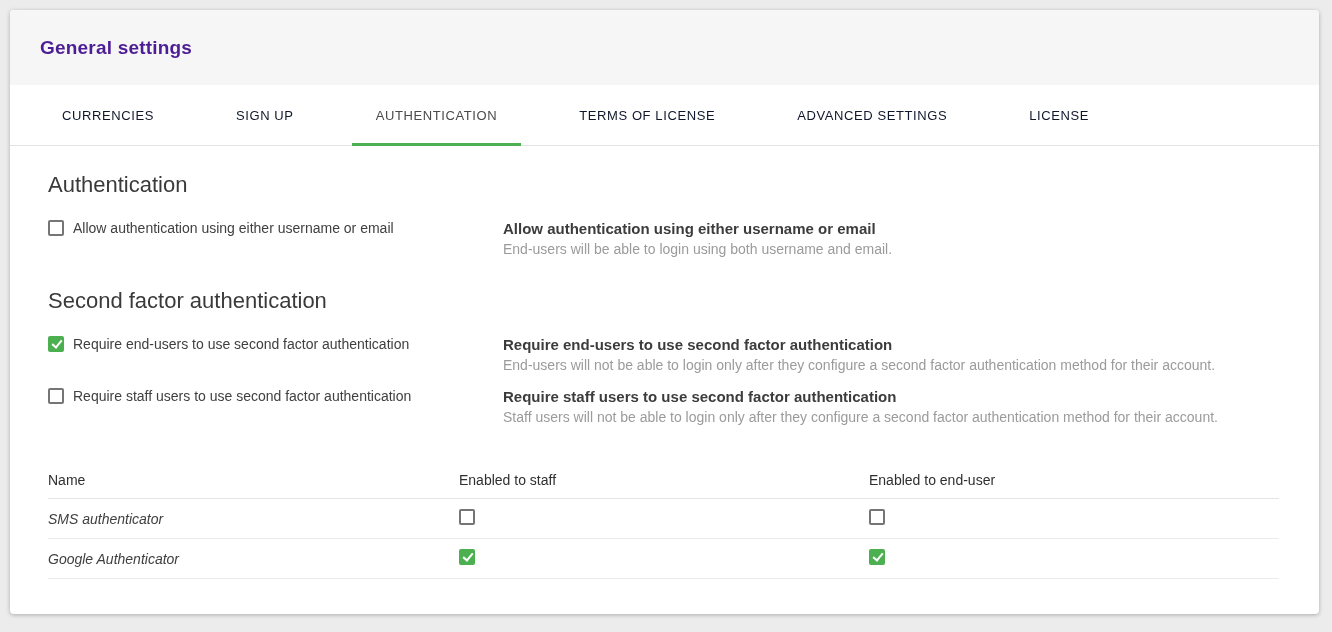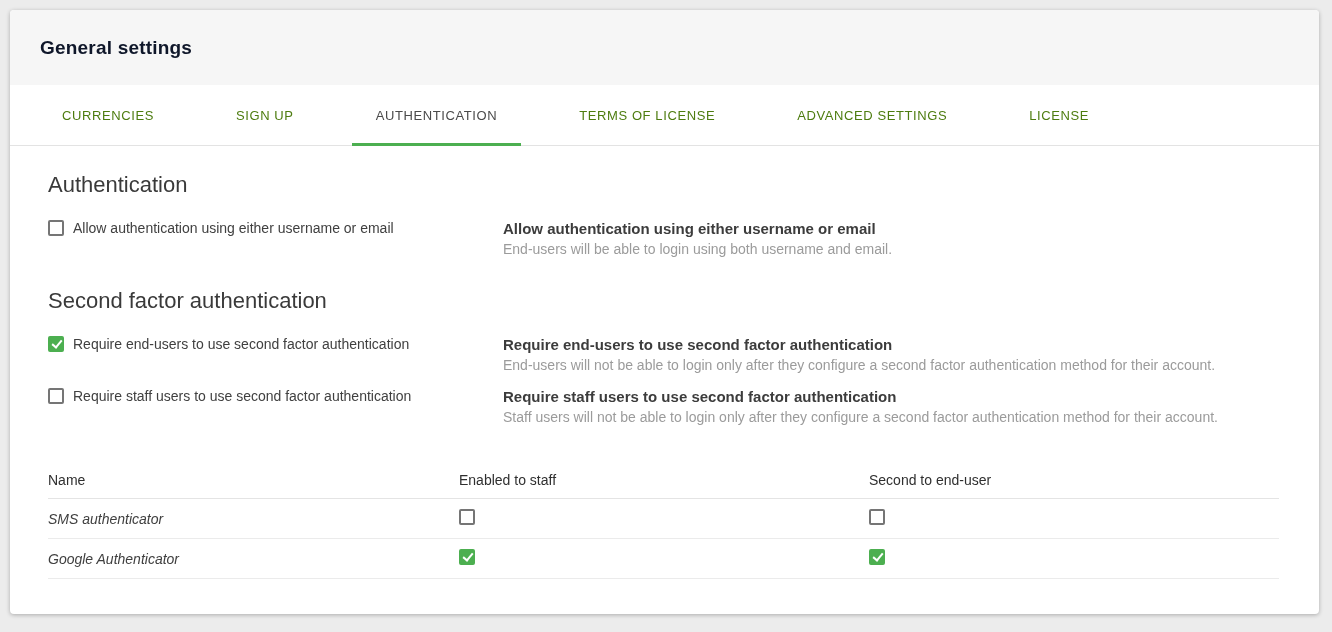--- a/index.html
+++ b/index.html
@@ -23,39 +23,39 @@
     background: #f6f6f6;
     height: 75px;
     display: flex;
     align-items: center;
     padding-left: 30px;
   }
   .card-header h1 {
     margin: 0;
     font-size: 19px;
     font-weight: 700;
-    color: #0f172a;
+    color: #4c1d95;
     letter-spacing: 0.2px;
   }
   .tabbar {
     height: 61px;
     border-bottom: 1px solid #e3e3e3;
     display: flex;
     align-items: stretch;
     padding-left: 28px;
   }
   .tab {
     position: relative;
     display: flex;
     align-items: center;
     padding: 0 24px;
     margin-right: 34px;
     font-size: 13px;
     letter-spacing: 0.6px;
-    color: #4d7c0f;
+    color: #0f172a;
     cursor: pointer;
     white-space: nowrap;
   }
   .tab.active { color: #4a4a4a; }
   .tab.active::after {
     content: "";
     position: absolute;
     left: 0; right: 0; bottom: -1px;
     height: 3px;
     background: #4caf50;
@@ -215,21 +215,21 @@
         <div class="help-title">Require staff users to use second factor authentication</div>
         <div class="help-text">Staff users will not be able to login only after they configure a second factor authentication method for their account.</div>
       </div>
     </div>
 
     <table class="auth-table">
       <thead>
         <tr>
           <th class="col-name">Name</th>
           <th class="col-staff">Enabled to staff</th>
-          <th class="col-enduser">Second to end-user</th>
+          <th class="col-enduser">Enabled to end-user</th>
         </tr>
       </thead>
       <tbody>
         <tr>
           <td class="col-name">SMS authenticator</td>
           <td class="col-staff">
             <span class="cb"></span>
           </td>
           <td class="col-enduser">
             <span class="cb"></span>

